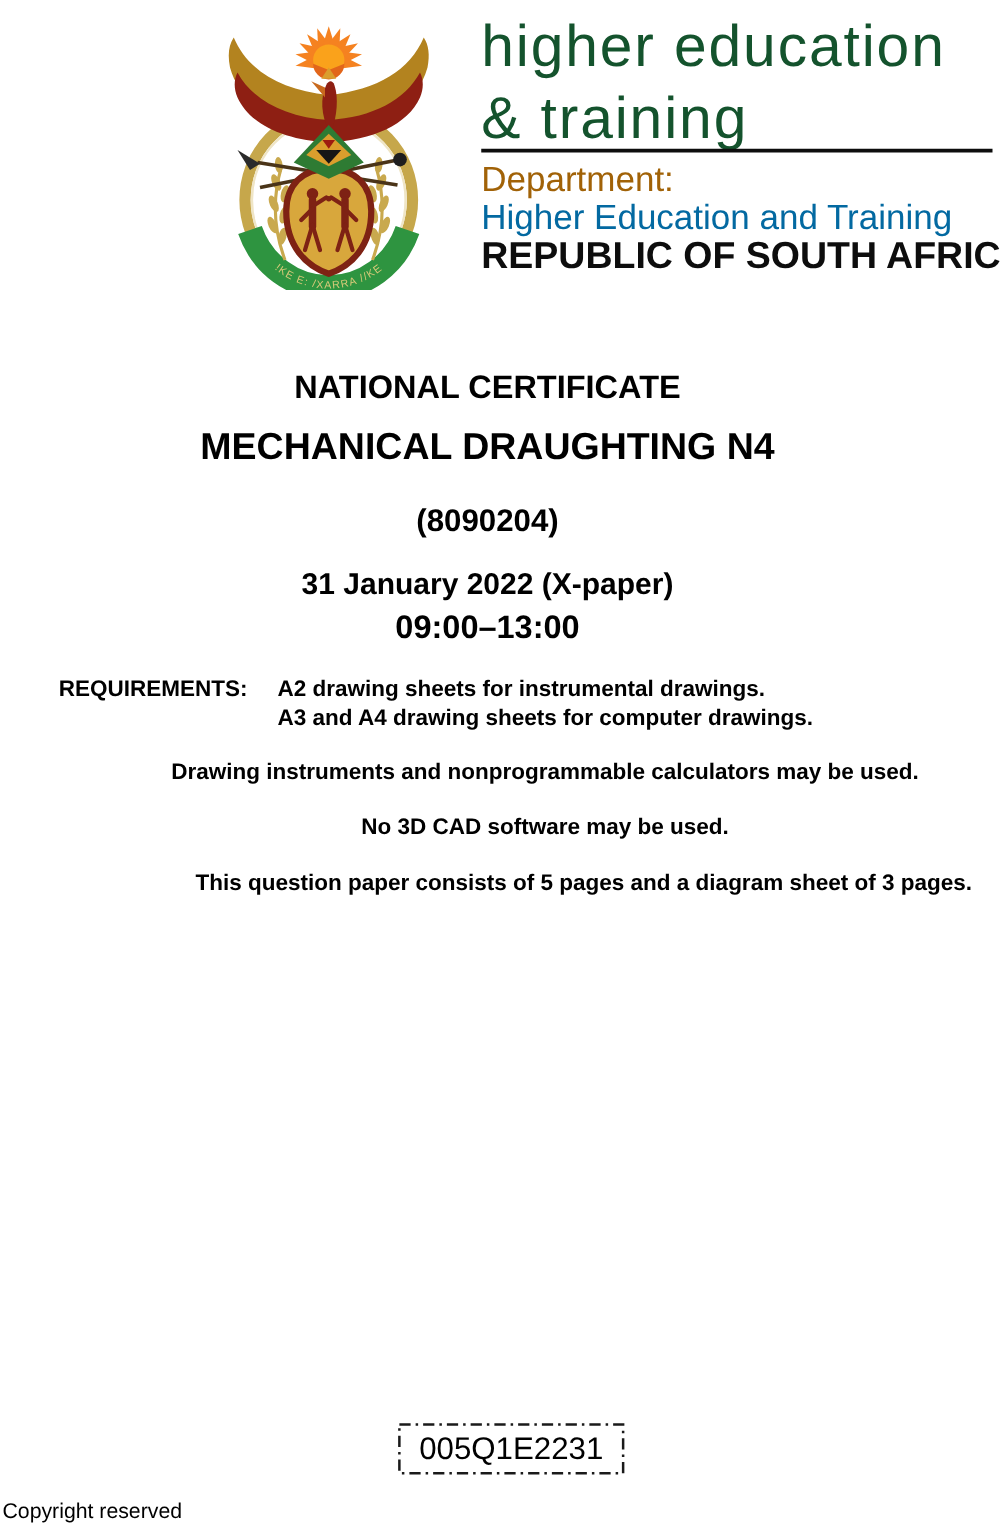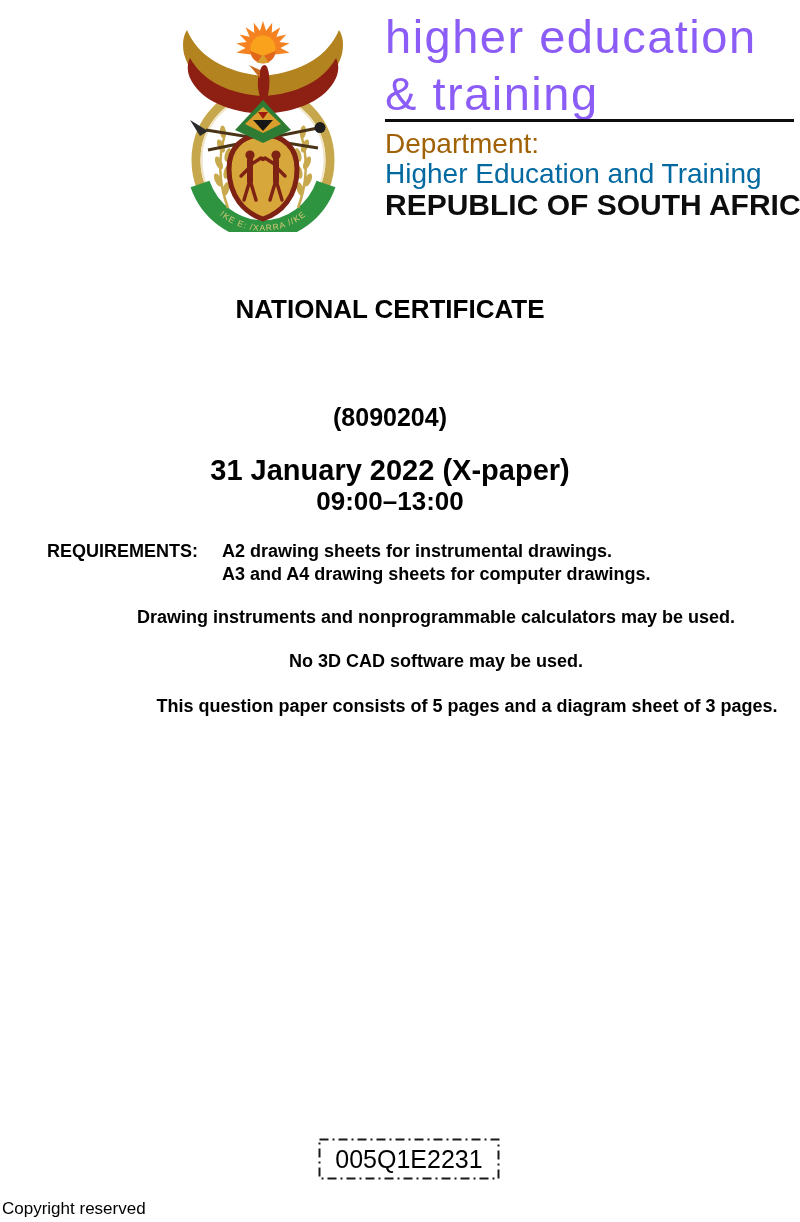--- a/index.html
+++ b/index.html
@@ -5,31 +5,31 @@
   html,body{margin:0;padding:0;background:#fff;}
   .page{
     position:relative;width:800px;height:1222px;background:#ffffff;
     font-family:"Liberation Sans", sans-serif;color:#000;overflow:hidden;
   }
   .abs{position:absolute;line-height:1;white-space:nowrap;}
   .center{left:0;width:780px;text-align:center;}
   .b{font-weight:bold;}
 
   
-  .wm-big{left:385px;top:8px;font-size:47px;line-height:57px;letter-spacing:1.5px;font-weight:400;color:#8b5cf6;}
+  .wm-big{left:385px;top:8px;font-size:47px;line-height:57px;letter-spacing:1.5px;font-weight:400;color:#14532d;}
   .wm-rule{left:385px;top:119px;width:409px;height:3px;background:#0d0d0d;}
   .dept1{left:385px;top:130px;font-size:28px;color:#a16207;}
   .dept2{left:385px;top:160px;font-size:28px;color:#0369a1;}
   .dept3{left:385px;top:190px;font-size:30px;font-weight:bold;color:#0d0d0d;}
 
   
   .t-cert{top:296px;font-size:26px;}
   .t-subj{top:343px;font-size:30px;}
   .t-code{top:405px;font-size:25px;font-weight:700;}
-  .t-date{top:456px;font-size:29px;}
+  .t-date{top:456px;font-size:24px;}
   .t-time{top:488px;font-size:26px;}
 
   
   .req{font-size:18px;font-weight:bold;margin-left:46px;}
   .req-label{left:1px;top:542px;}
   .req-item0{left:176px;top:542px;}
   .req-item1{left:176px;top:565px;}
   .note0{top:608px;}
   .note1{top:652px;}
   .note2{top:697px;padding-left:31px;}
@@ -152,20 +152,21 @@
   <div class="abs wm-big">
     <div>higher education</div>
     <div>&amp; training</div>
   </div>
   <div class="abs wm-rule"></div>
   <div class="abs dept1">Department:</div>
   <div class="abs dept2">Higher Education and Training</div>
   <div class="abs dept3">REPUBLIC OF SOUTH AFRICA</div>
 
   <div class="abs center b t-cert">NATIONAL CERTIFICATE</div>
+  <div class="abs center b t-subj">MECHANICAL DRAUGHTING N4</div>
   <div class="abs center t-code">(8090204)</div>
   <div class="abs center b t-date">31 January 2022 (X-paper)</div>
   <div class="abs center b t-time">09:00–13:00</div>
 
   <div class="abs req req-label">REQUIREMENTS:</div>
   <div class="abs req req-item0">A2 drawing sheets for instrumental drawings.</div>
   <div class="abs req req-item1">A3 and A4 drawing sheets for computer drawings.</div>
   <div class="abs center req note0">Drawing instruments and nonprogrammable calculators may be used.</div>
   <div class="abs center req note1">No 3D CAD software may be used.</div>
   <div class="abs center req note2">This question paper consists of 5 pages and a diagram sheet of 3 pages.</div>

